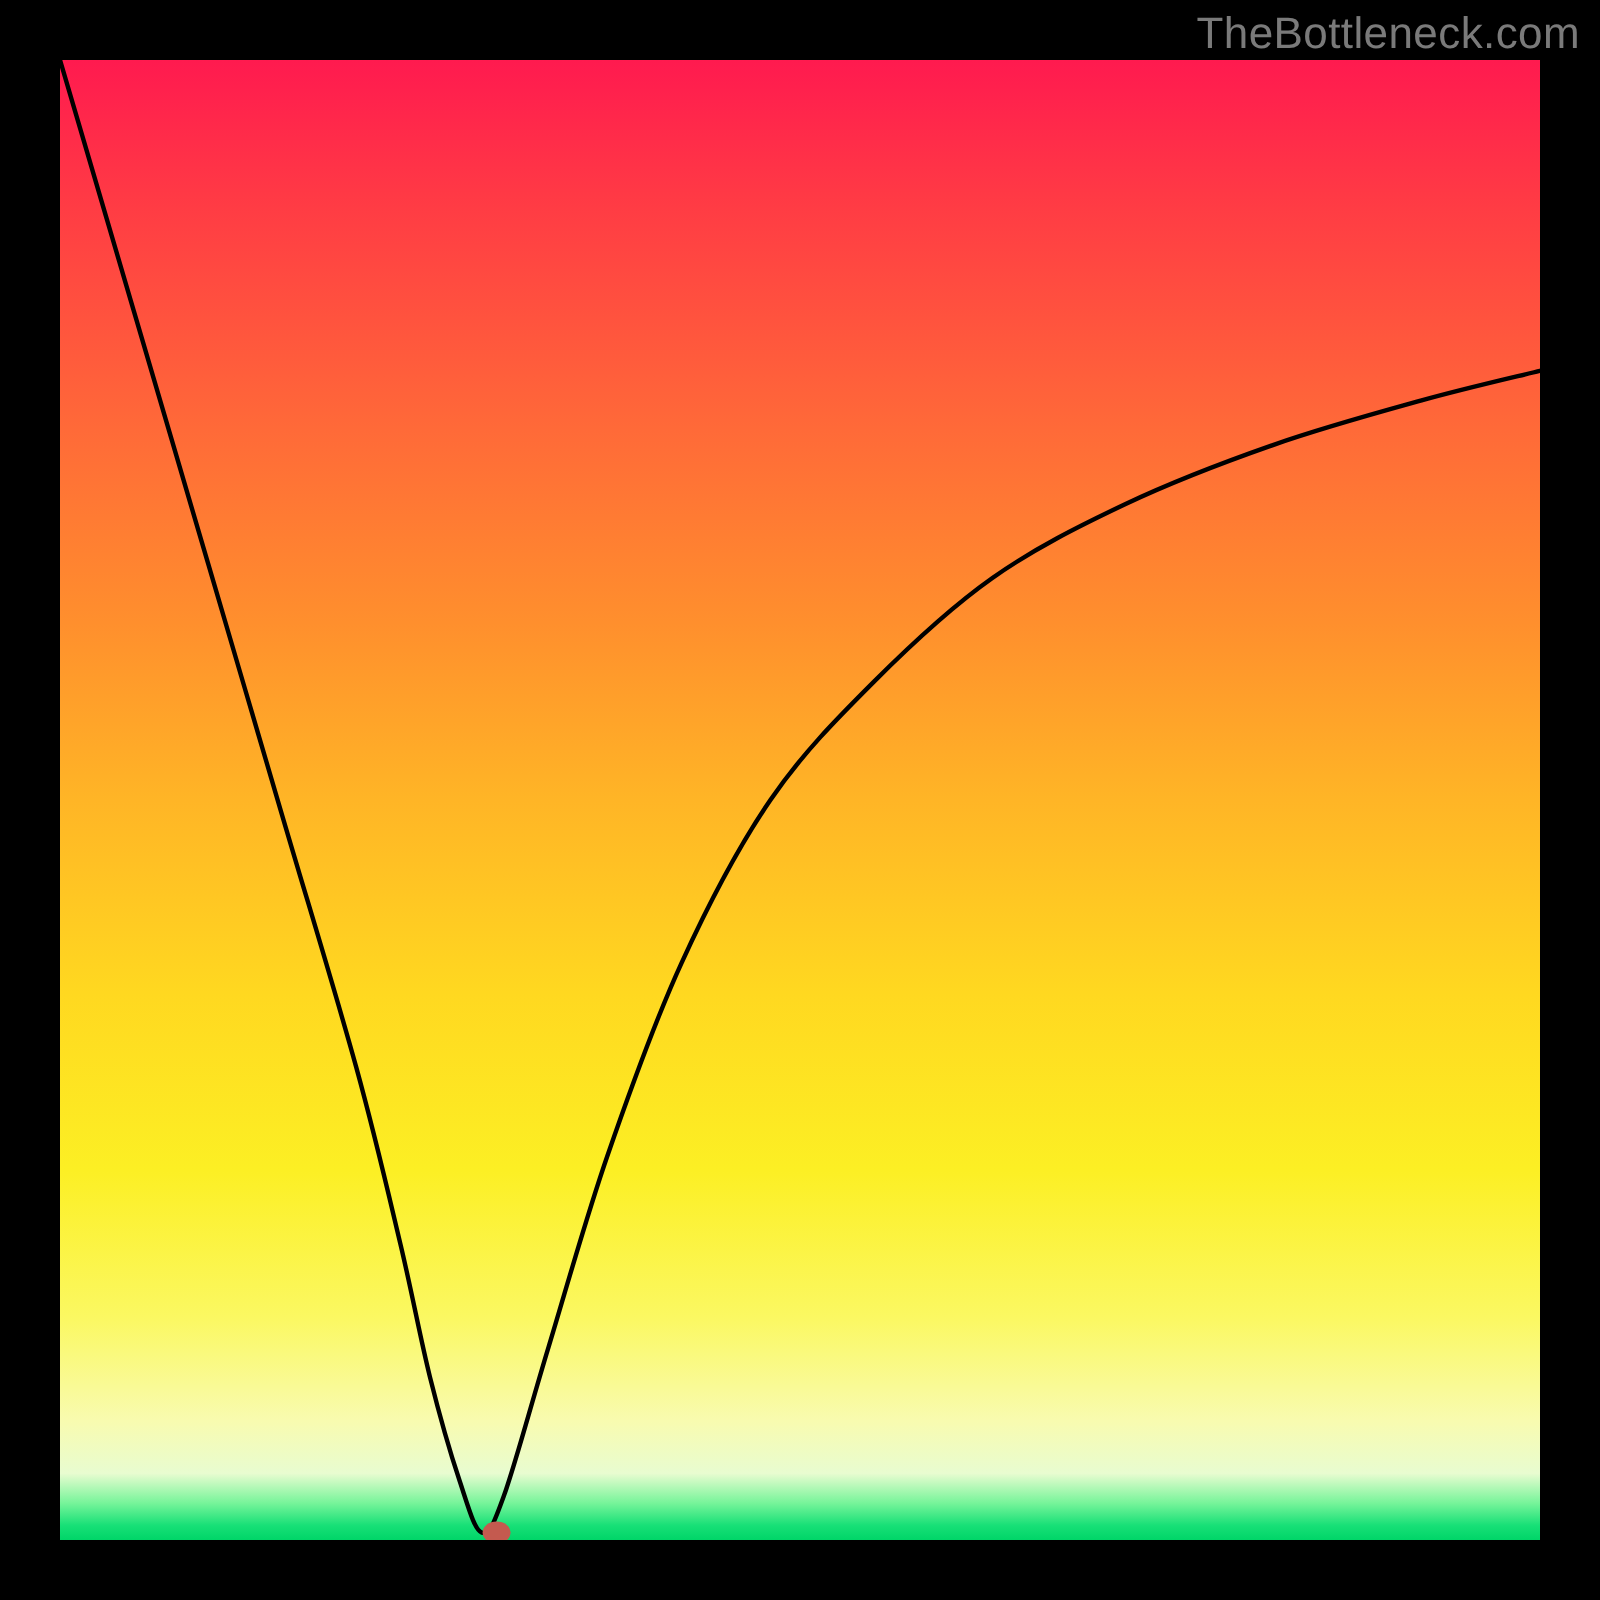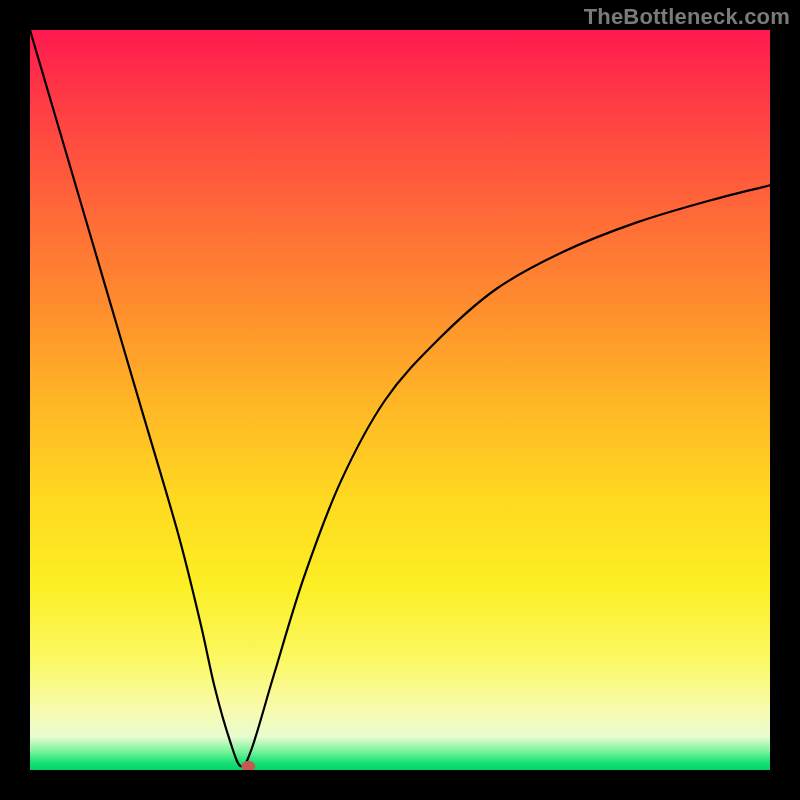--- a/index.html
+++ b/index.html
@@ -16,21 +16,21 @@
     height: 800px;
     background: #000;
     position: relative;
   }
   .attribution {
     position: absolute;
     top: 4px;
     right: 10px;
     color: #7a7a7a;
     font-size: 22px;
-    font-weight: 700;
+    font-weight: 400;
     letter-spacing: 0.2px;
   }
   .plot-area {
     position: absolute;
     left: 30px;
     top: 30px;
     width: 740px;
     height: 740px;
     overflow: hidden;
   }

